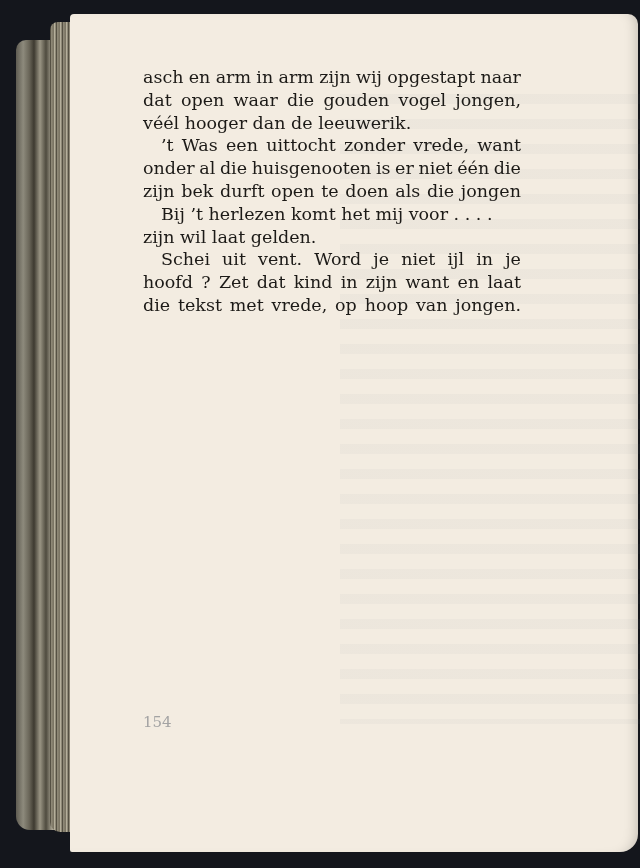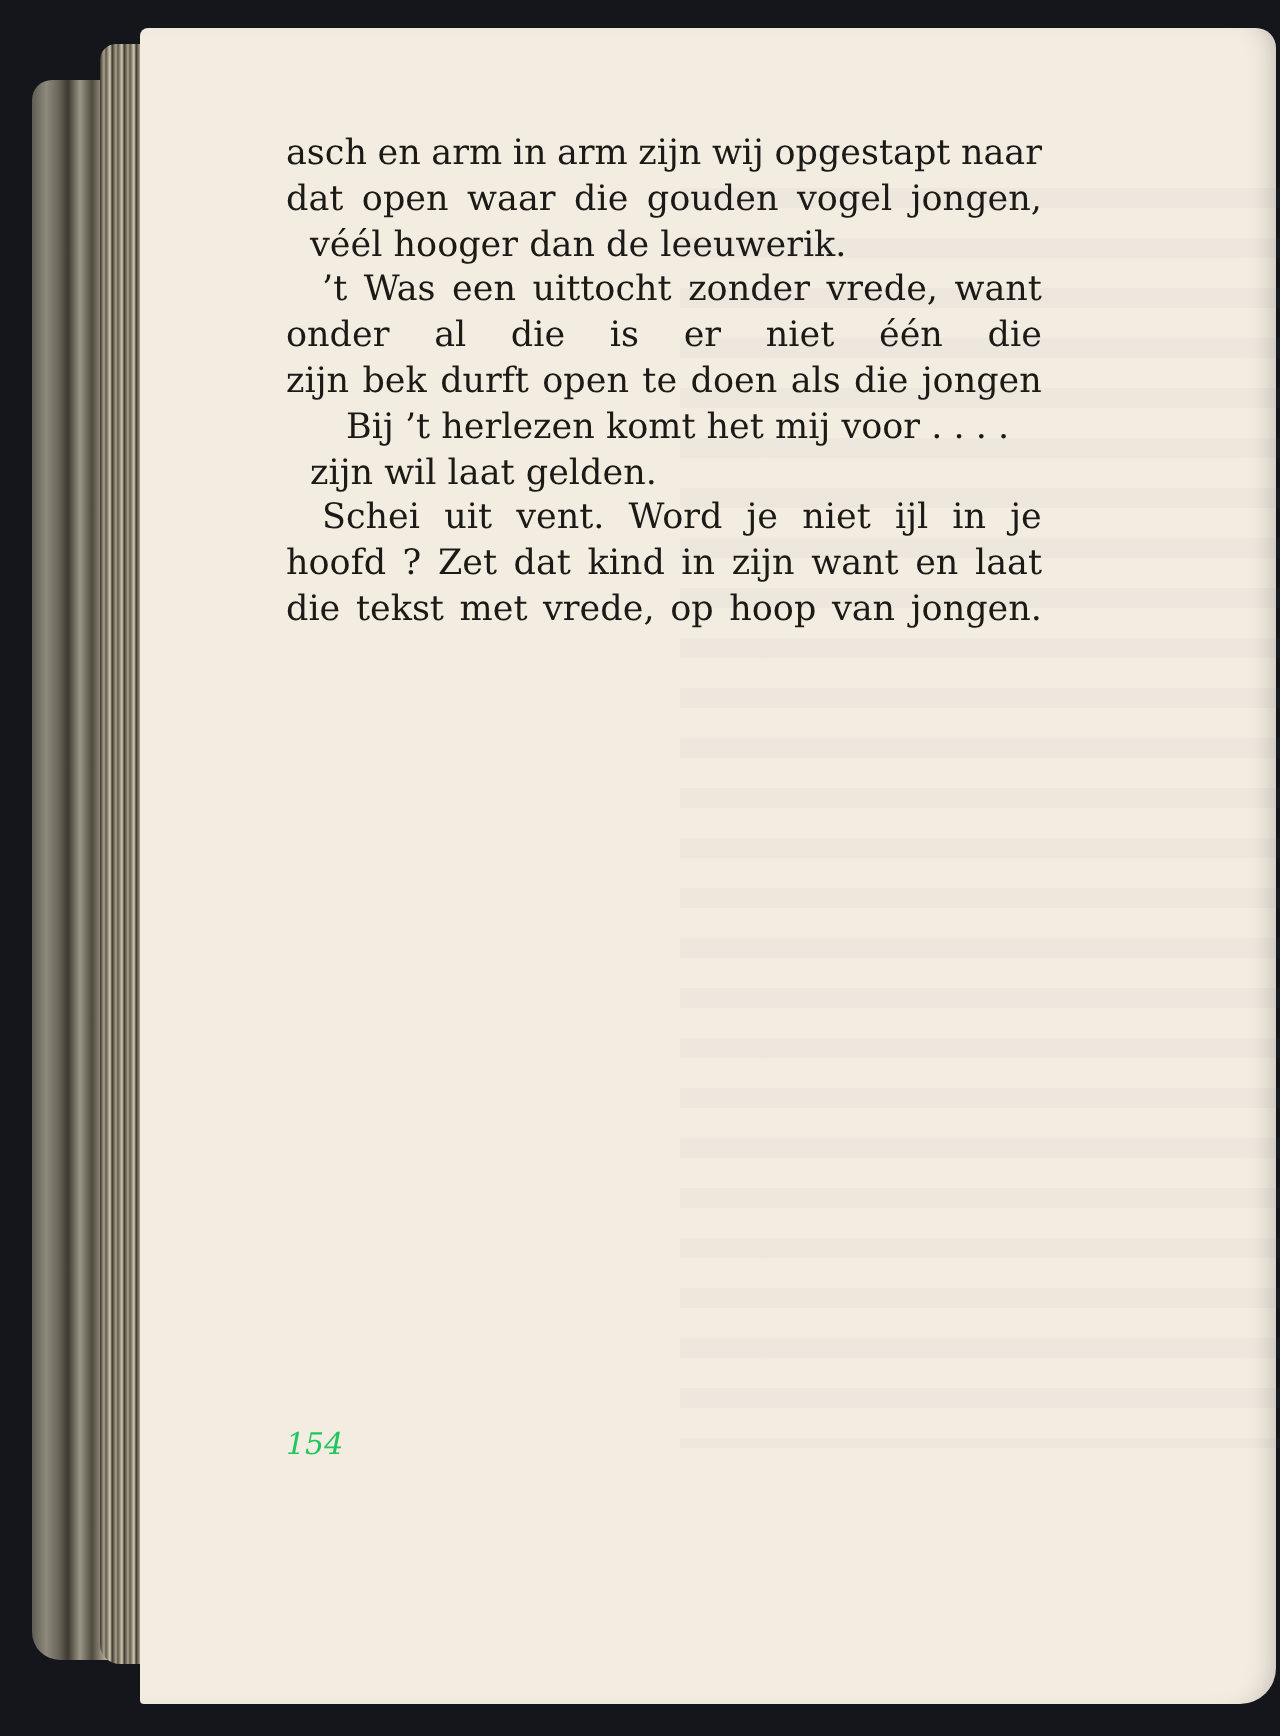--- a/index.html
+++ b/index.html
@@ -30,28 +30,28 @@
       background:repeating-linear-gradient(180deg, rgba(120,130,140,0.05) 0px, rgba(120,130,140,0.05) 10px, transparent 10px, transparent 25px);
       pointer-events:none;
     }
     .text-block {
       position:absolute; left:143px; top:66px; width:378px;
       color:#1c1a17;
       font-size:17.5px;
       line-height:22.8px;
     }
     .line { white-space:nowrap; display:flex; justify-content:space-between;text-align:right; }
-    .line.last { justify-content:flex-start;margin-left:12px; }
+    .line.last { justify-content:flex-start; }
     .line.indent { padding-left:18px; }
     .line span.w { display:inline-block; }
     .gap { height:22px; }
     .place-date { white-space:nowrap; }
     .page-number {
       position:absolute; left:143px; top:713px;
-      font-size:15px; color:#22c55e;font-style:italic;
+      font-size:15px; color:#a3a3a3;
     }
   </style>
 </head>
 <body>
 
 <div class="spine-block"></div>
 <div class="page-edges"></div>
 
 <div class="page">
   <div class="bleed"></div>
@@ -86,20 +86,21 @@
       <span class="w">een</span>
       <span class="w">uittocht</span>
       <span class="w">zonder</span>
       <span class="w">vrede,</span>
       <span class="w">want</span>
     </div>
   <div class="line">
       <span class="w">onder</span>
       <span class="w">al</span>
       <span class="w">die</span>
+      <span class="w">huisgenooten</span>
       <span class="w">is</span>
       <span class="w">er</span>
       <span class="w">niet</span>
       <span class="w">één</span>
       <span class="w">die</span>
     </div>
   <div class="line">
       <span class="w">zijn</span>
       <span class="w">bek</span>
       <span class="w">durft</span>

